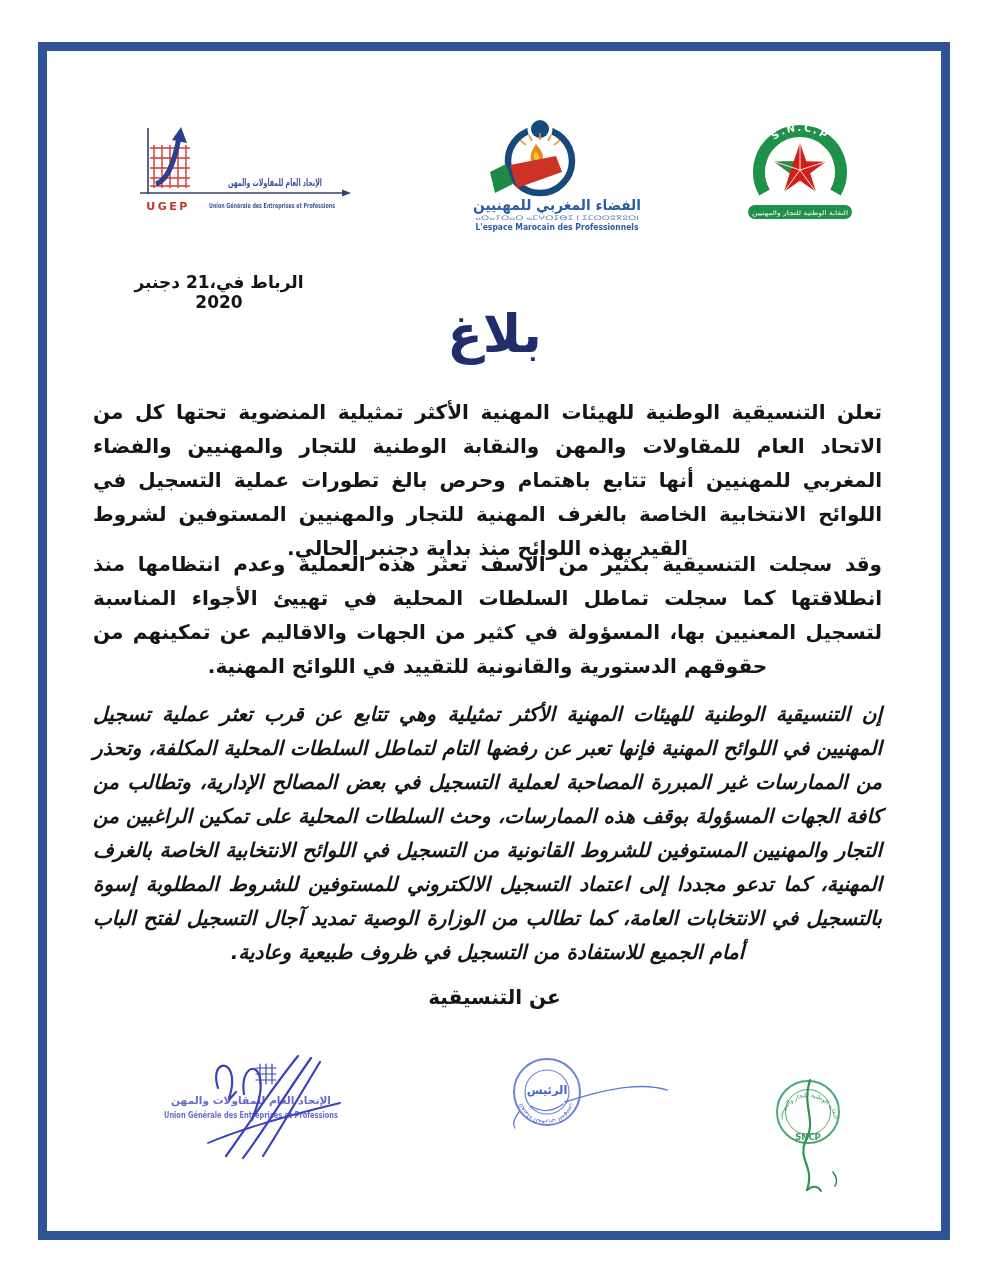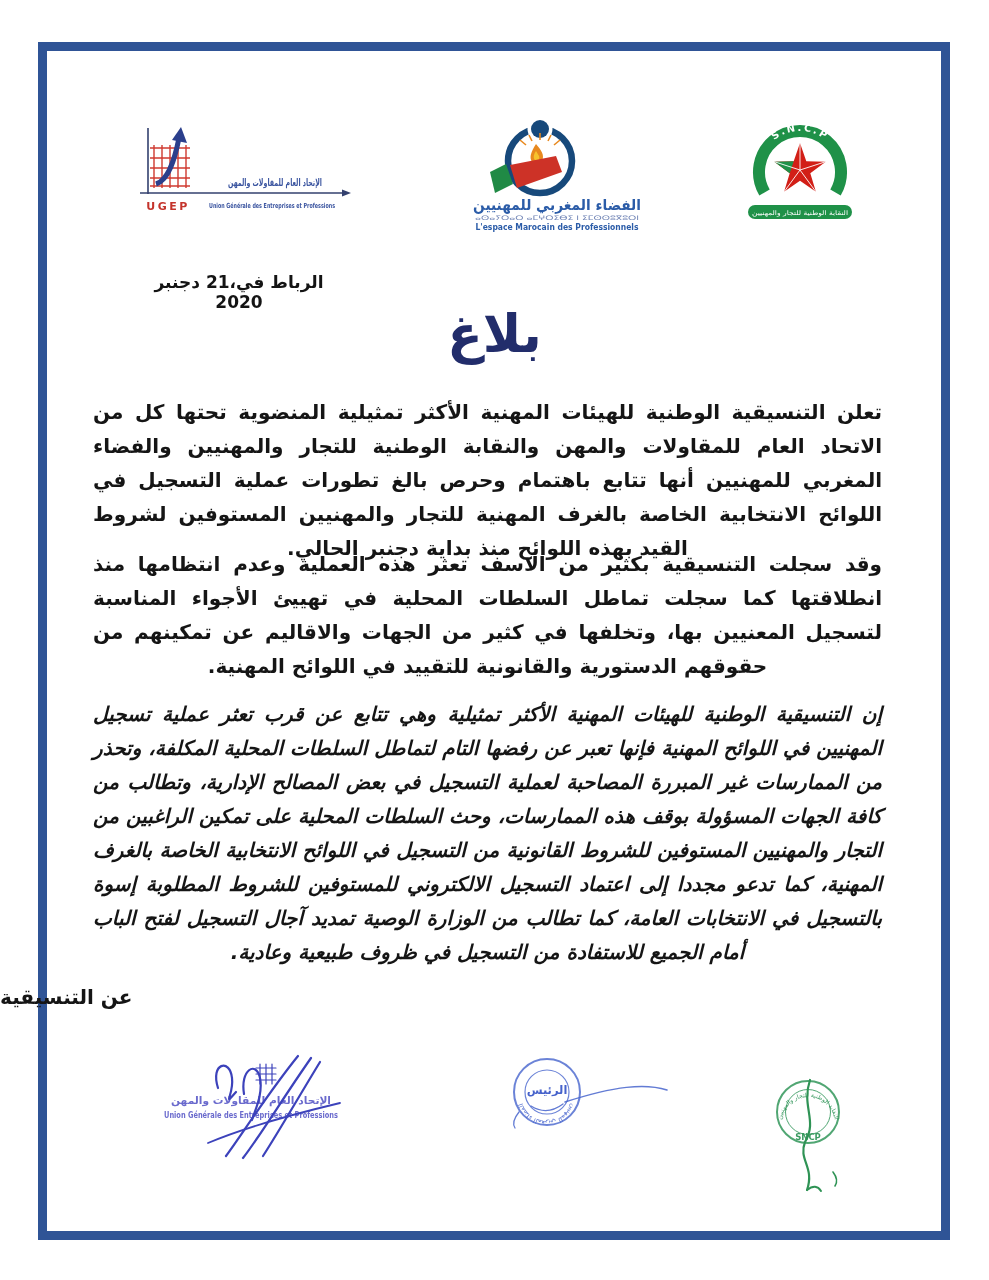--- a/index.html
+++ b/index.html
@@ -6,37 +6,37 @@
   .page{
     position:relative; width:989px; height:1280px; background:#ffffff;
     font-family:"DejaVu Sans", sans-serif; overflow:hidden;
   }
   .frame{
     position:absolute; left:38px; top:42px; width:894px; height:1180px;
     border:9px solid #2f5496; background:transparent;
   }
   .logos svg{position:absolute;}
   .date-line{
-    position:absolute; top:272px; left:140px; width:198px;
+    position:absolute; top:272px; left:120px; width:198px;
     direction:rtl; text-align:center; font-size:17px; font-weight:bold; color:#141414;
   }
   .doc-title{
     position:absolute; top:306px; left:0; right:0; text-align:center;
     font-size:52px; font-weight:bold; color:#222d6b; line-height:1.1;
   }
   .para{
     position:absolute; left:93px; width:789px;
     direction:rtl; text-align:justify; text-align-last:center;
     font-size:20px; font-weight:bold; color:#151515; line-height:34px; margin:0;
   }
   .para-1{top:395px;}
   .para-2{top:547px;}
   .para-3{top:697px;font-style:italic;}
   .closing-line{
-    position:absolute; top:985px; left:0; right:0; text-align:left;
+    position:absolute; top:985px; left:0; right:0; text-align:center;
     direction:rtl; font-size:20px; font-weight:bold; color:#151515;
   }
   svg text{font-family:"DejaVu Sans", sans-serif;}
   .sig svg{position:absolute;}
 </style>
 </head>
 <body>
 
 <div class="page">
   <div class="frame"></div>
@@ -112,21 +112,21 @@
       </text>
       <text x="65" y="102.5" text-anchor="middle" font-size="6.3" fill="#ffffff" textLength="96" lengthAdjust="spacingAndGlyphs">النقابة الوطنية للتجار والمهنيين</text>
     </svg>
   </div>
 
   <div class="date-line">الرباط في،21 دجنبر 2020</div>
 
   <div class="doc-title">بلاغ</div>
 
   <p class="para para-1">تعلن التنسيقية الوطنية للهيئات المهنية الأكثر تمثيلية المنضوية تحتها كل من الاتحاد العام للمقاولات والمهن والنقابة الوطنية للتجار والمهنيين والفضاء المغربي للمهنيين أنها تتابع باهتمام وحرص بالغ تطورات عملية التسجيل في اللوائح الانتخابية الخاصة بالغرف المهنية للتجار والمهنيين المستوفين لشروط القيد بهذه اللوائح منذ بداية دجنبر الحالي.</p>
-  <p class="para para-2">وقد سجلت التنسيقية بكثير من الاسف تعثر هذه العملية وعدم انتظامها منذ انطلاقتها كما سجلت تماطل السلطات المحلية في تهييئ الأجواء المناسبة لتسجيل المعنيين بها، وتخلفها في كثير من الجهات والاقاليم عن تمكينهم من حقوقهم الدستورية والقانونية للتقييد في اللوائح المهنية.</p>
+  <p class="para para-2">وقد سجلت التنسيقية بكثير من الاسف تعثر هذه العملية وعدم انتظامها منذ انطلاقتها كما سجلت تماطل السلطات المحلية في تهييئ الأجواء المناسبة لتسجيل المعنيين بها، المسؤولة في كثير من الجهات والاقاليم عن تمكينهم من حقوقهم الدستورية والقانونية للتقييد في اللوائح المهنية.</p>
   <p class="para para-3">إن التنسيقية الوطنية للهيئات المهنية الأكثر تمثيلية وهي تتابع عن قرب تعثر عملية تسجيل المهنيين في اللوائح المهنية فإنها تعبر عن رفضها التام لتماطل السلطات المحلية المكلفة، وتحذر من الممارسات غير المبررة المصاحبة لعملية التسجيل في بعض المصالح الإدارية، وتطالب من كافة الجهات المسؤولة بوقف هذه الممارسات، وحث السلطات المحلية على تمكين الراغبين من التجار والمهنيين المستوفين للشروط القانونية من التسجيل في اللوائح الانتخابية الخاصة بالغرف المهنية، كما تدعو مجددا إلى اعتماد التسجيل الالكتروني للمستوفين للشروط المطلوبة إسوة بالتسجيل في الانتخابات العامة، كما تطالب من الوزارة الوصية تمديد آجال التسجيل لفتح الباب أمام الجميع للاستفادة من التسجيل في ظروف طبيعية وعادية.</p>
 
   <div class="closing-line">عن التنسيقية</div>
 
   <div class="sig">
 
     <svg viewBox="0 0 210 120" width="210" height="120" style="left:148px; top:1048px;">
       <text x="103" y="56" text-anchor="middle" font-size="10.5" font-weight="bold" fill="rgba(90,90,200,0.9)" textLength="160" lengthAdjust="spacingAndGlyphs">الإتحاد العام للمقاولات والمهن</text>
       <text x="103" y="70" text-anchor="middle" font-size="8" font-weight="bold" fill="rgba(90,90,200,0.9)" textLength="174" lengthAdjust="spacingAndGlyphs">Union Générale des Entreprises et Professions</text>
       <g stroke="#3c42bb" fill="none" stroke-linecap="round">

